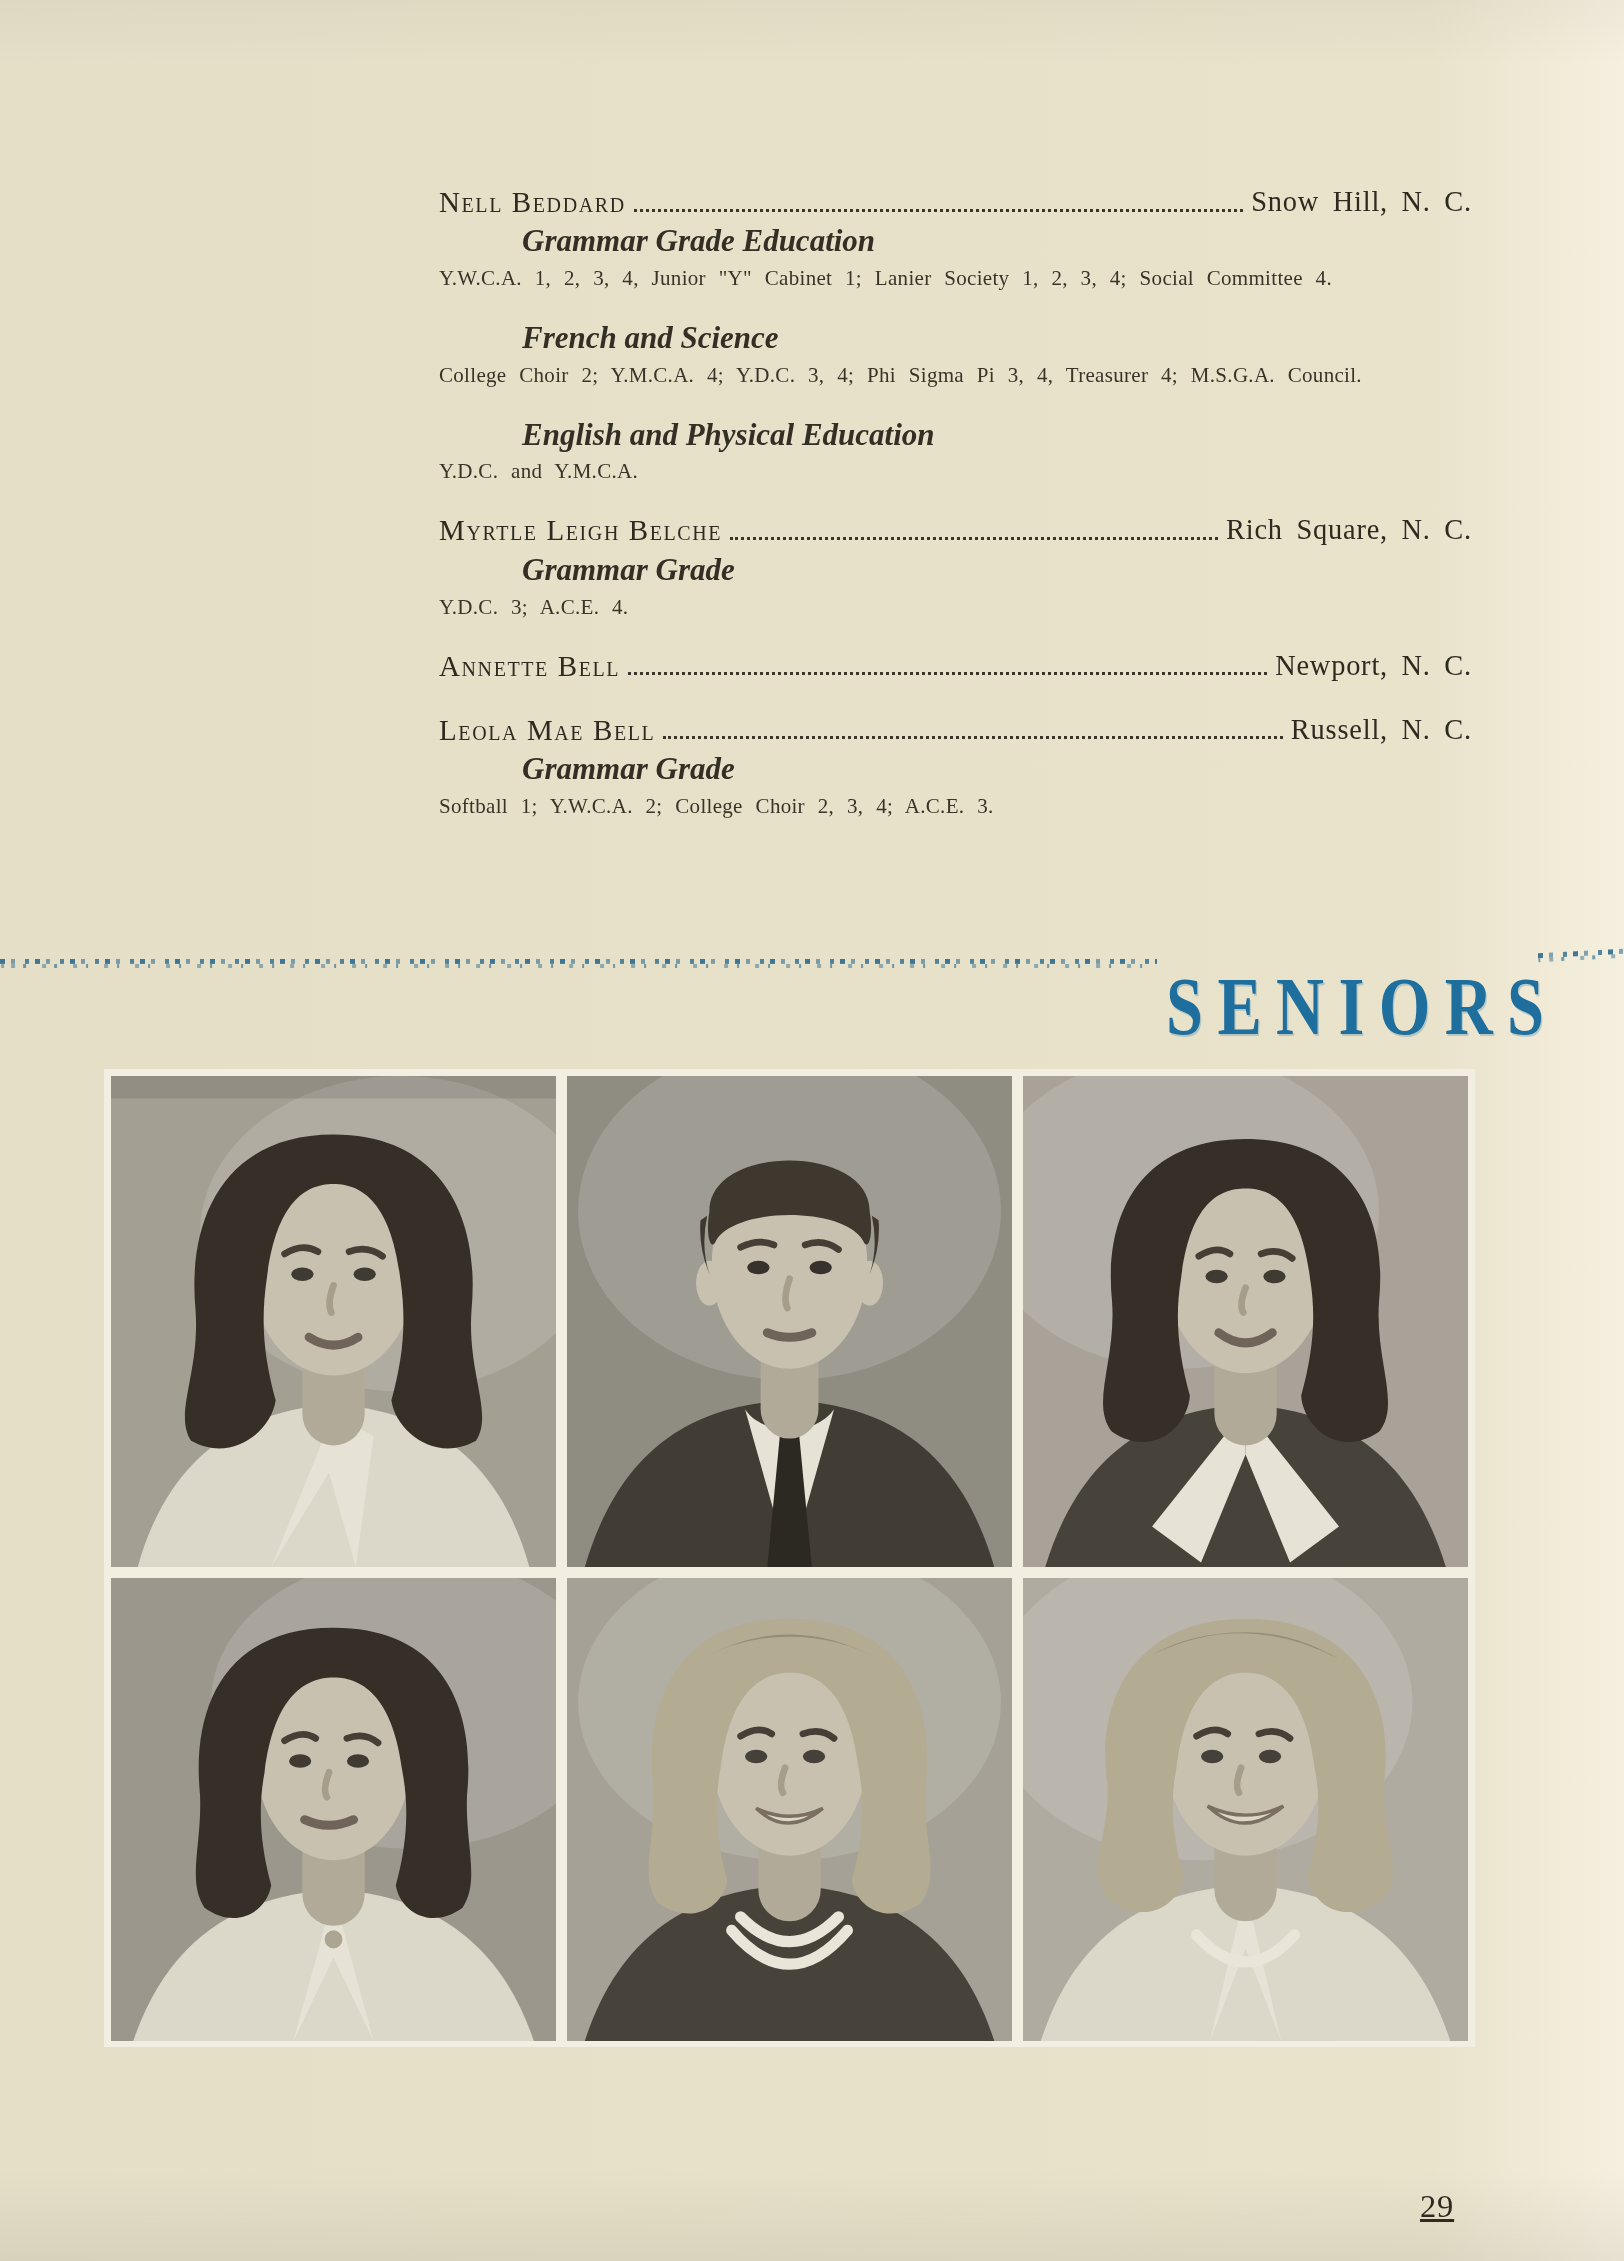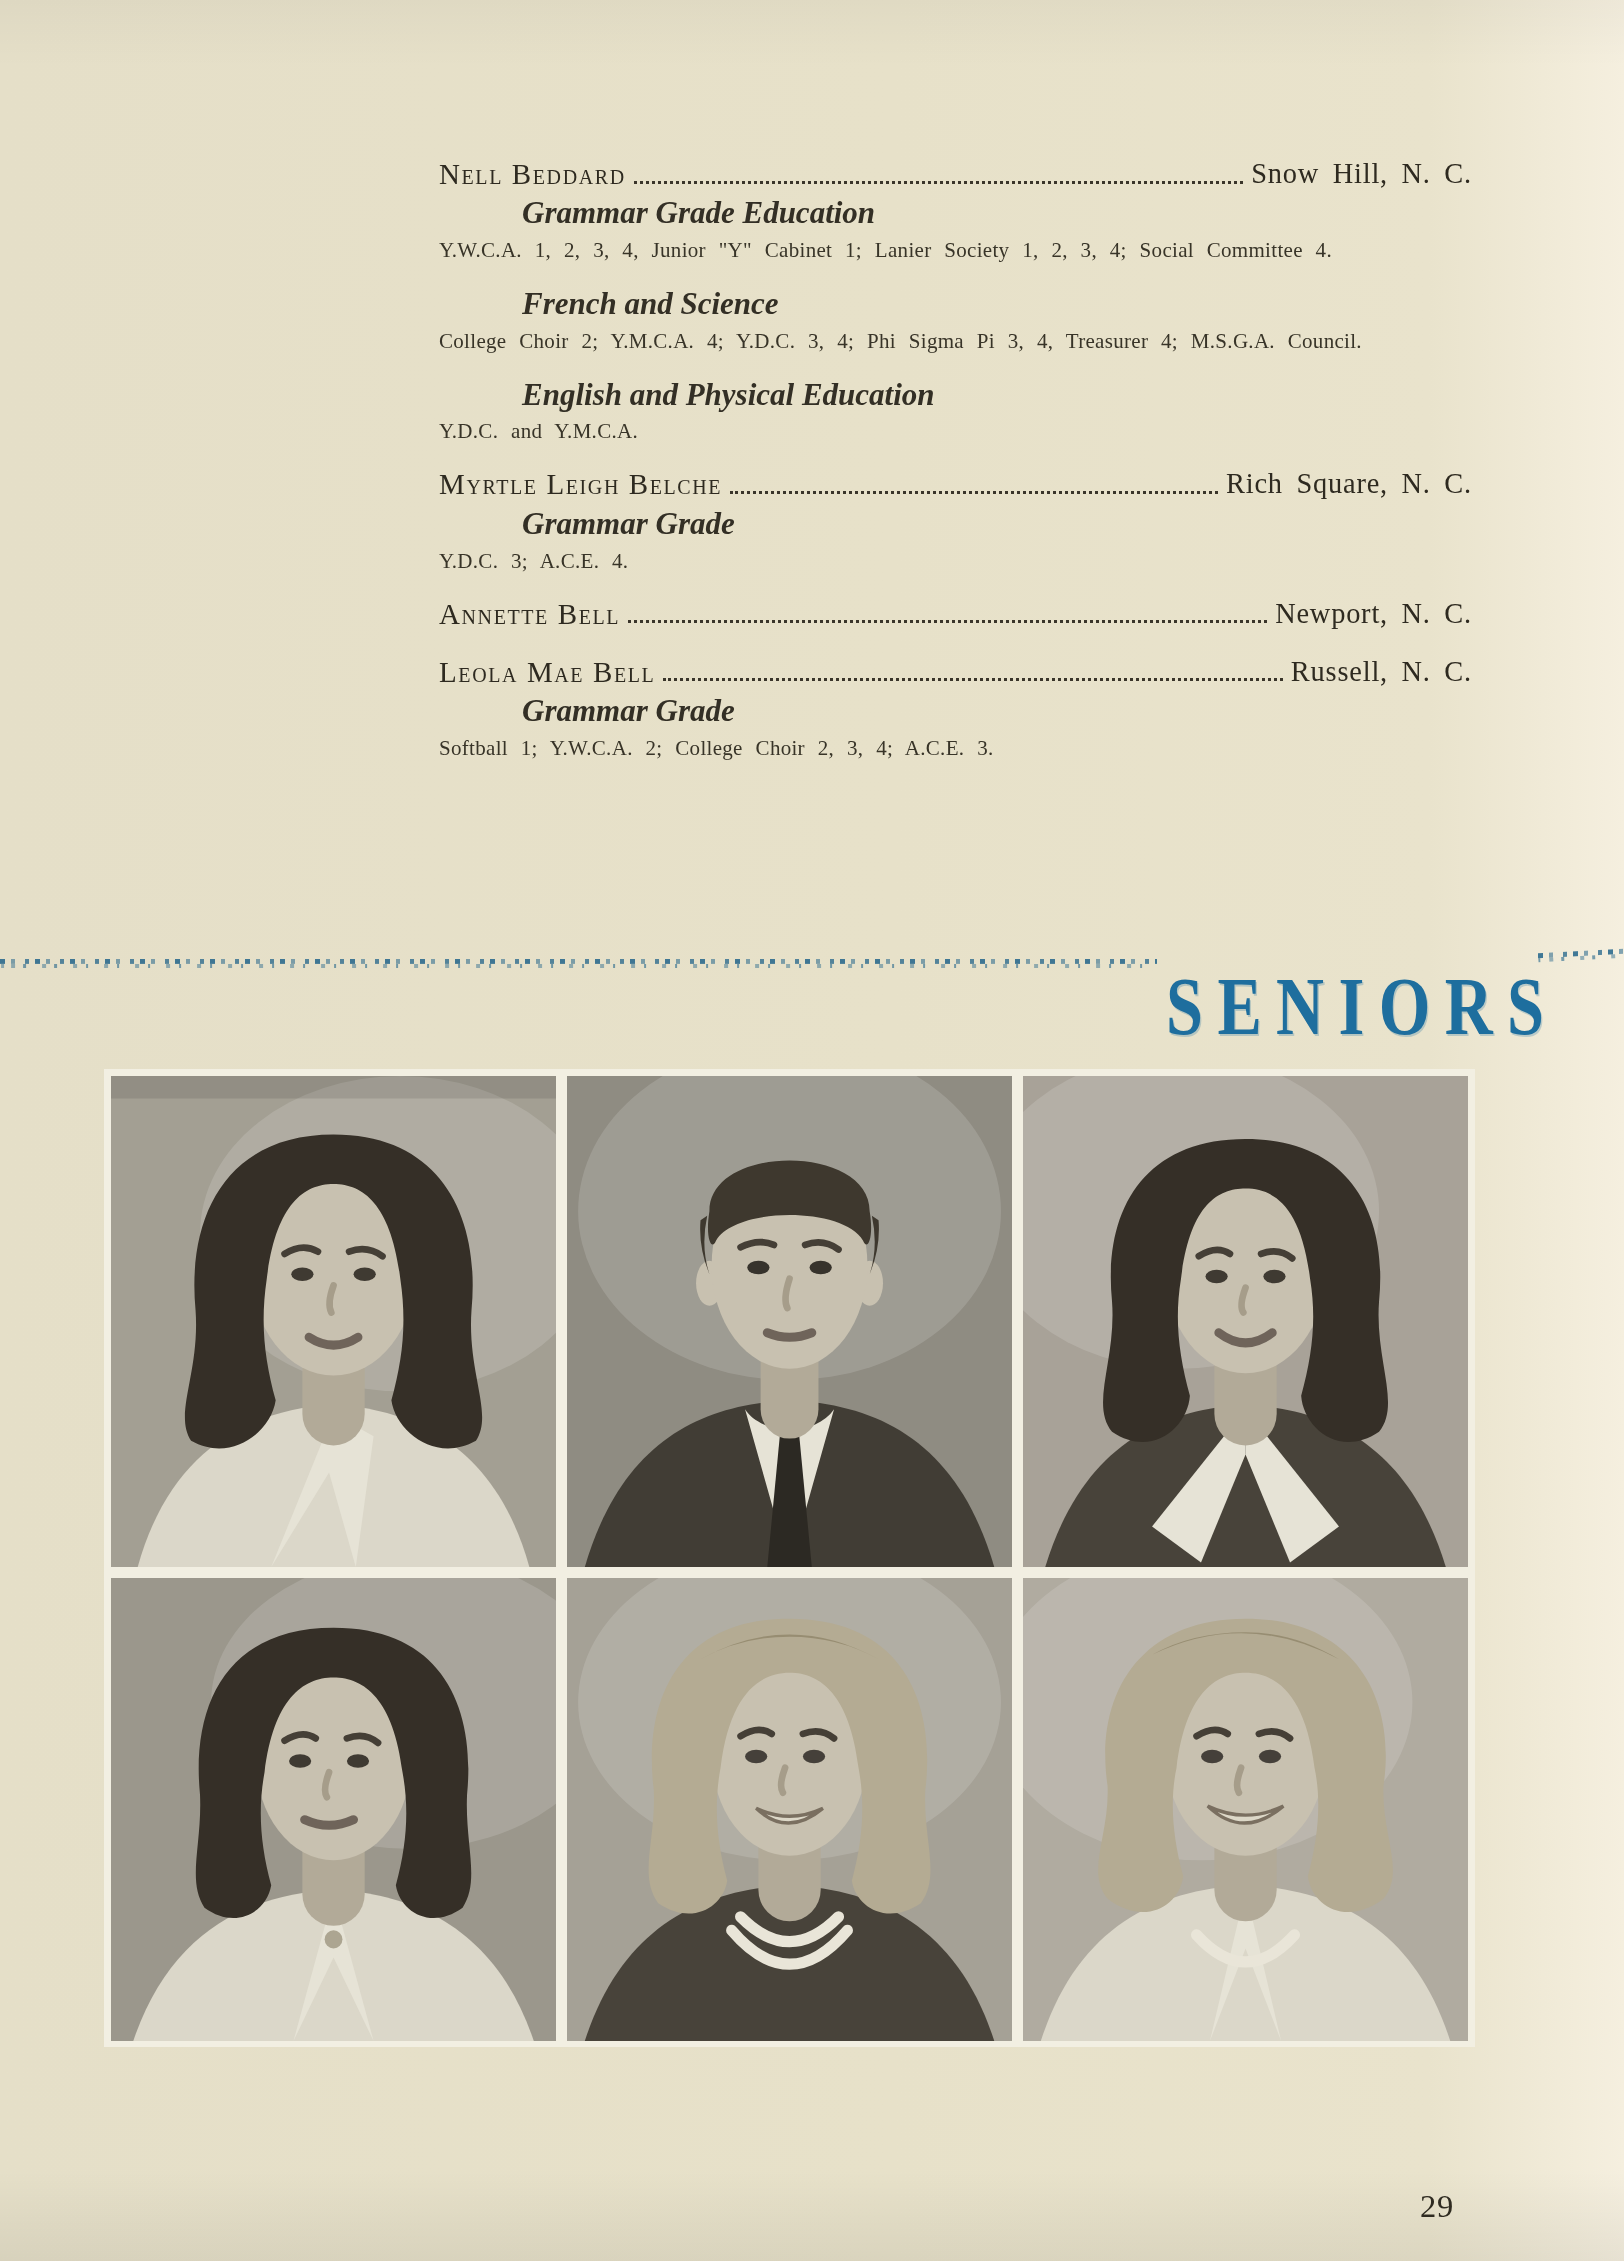--- a/index.html
+++ b/index.html
@@ -10,21 +10,21 @@
   }
   .page{
     position:relative;width:1624px;height:2261px;overflow:hidden;
     background:
       linear-gradient(180deg, rgba(0,0,0,0.03) 0%, rgba(0,0,0,0) 3%, rgba(0,0,0,0) 96%, rgba(0,0,0,0.06) 100%),
       linear-gradient(90deg, #e5dfc8 0%, #e7e1c9 55%, #e9e3cc 88%, #f2ecda 97%, #f5efdf 100%);
   }
 
   
   .entries{position:absolute;left:439px;top:156px;width:1033px;color:#2e2a20;}
-  .entry{margin-bottom:22px;}
+  .entry{margin-bottom:22px;margin-top:28px;}
   .entry-line{display:flex;align-items:flex-end;}
   .student-name{
     font-variant-caps:small-caps;
     font-size:29px;line-height:36px;letter-spacing:1.6px;white-space:nowrap;
   }
   .leader{
     flex:1;height:0;border-bottom:3.2px dotted #3a352a;
     margin:0 8.1px 8.1px 8.1px;min-width:32.5px;
   }
   .student-location{font-size:28.4px;line-height:36px;letter-spacing:0.8px;word-spacing:5.7px;white-space:nowrap;}
@@ -79,21 +79,21 @@
   .nose{stroke:#a69d8a;stroke-width:3;fill:none;stroke-linecap:round;}
   .lip{stroke:#6f645a;stroke-width:4;fill:none;stroke-linecap:round;}
   .teeth{fill:#ddd8c8;stroke:#7a6f60;stroke-width:1.5;}
   .pearl{stroke:#e9e5d8;stroke-width:5;fill:none;stroke-linecap:round;}
   .glow{fill:#ffffff;opacity:.14;}
   .vign{fill:#000000;opacity:.10;}
 
   
   .page-number{
     position:absolute;left:1420px;top:2188px;
-    font-size:32.5px;color:#2f2b21;letter-spacing:0.8px;
+    font-size:32.5px;color:#2f2b21;letter-spacing:0.8px;text-decoration:underline;
   }
 </style>
 </head>
 <body>
 
 <div class="page">
 
   <section class="entries">
 
     <div class="entry">

